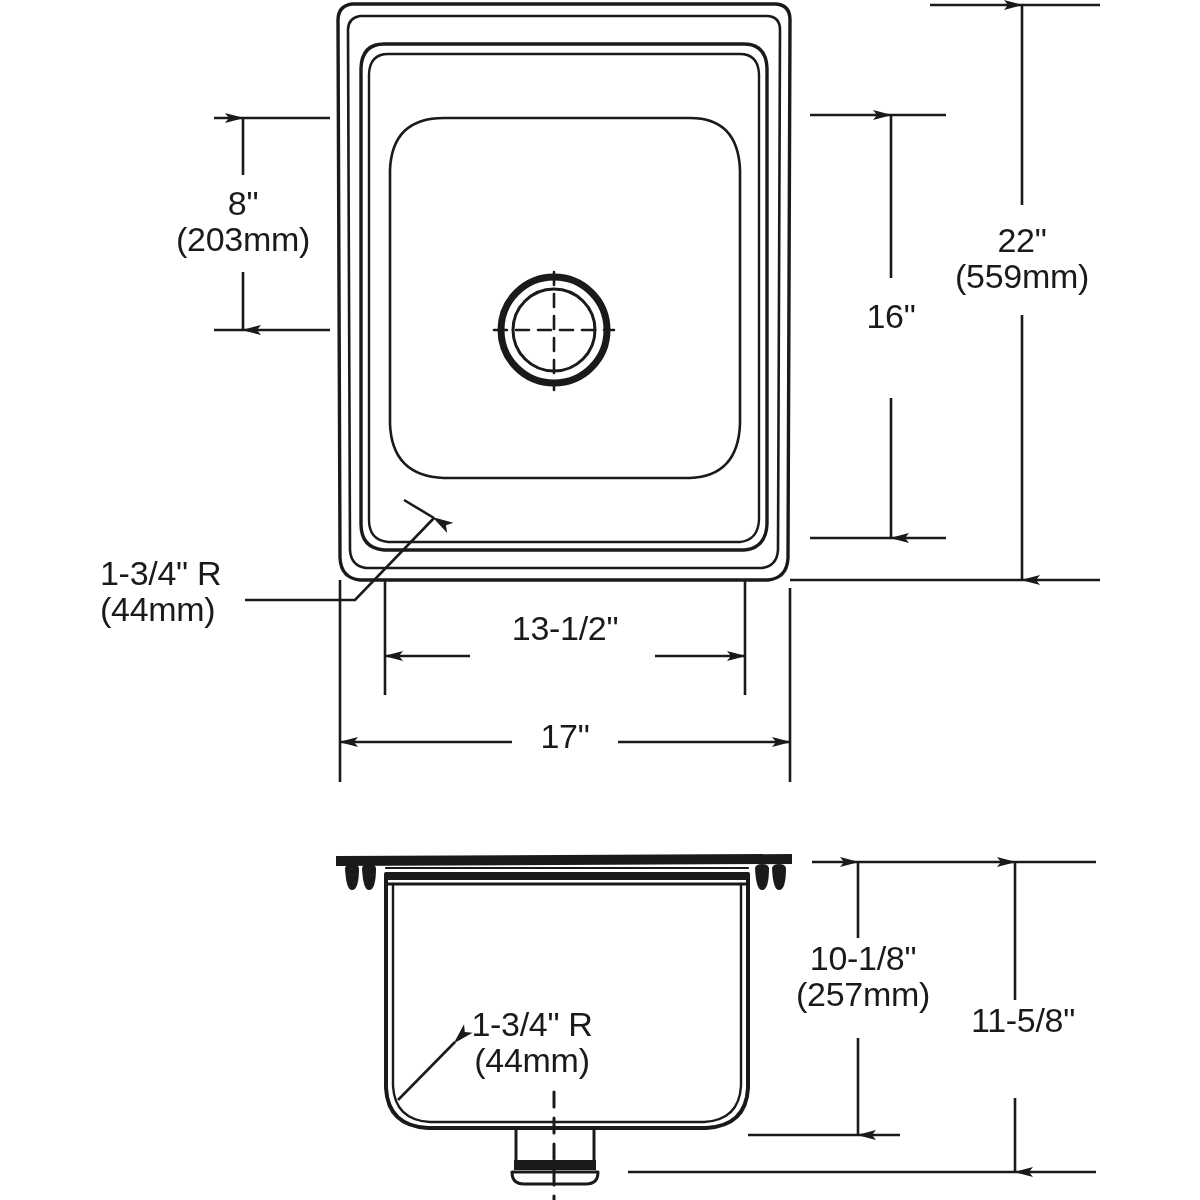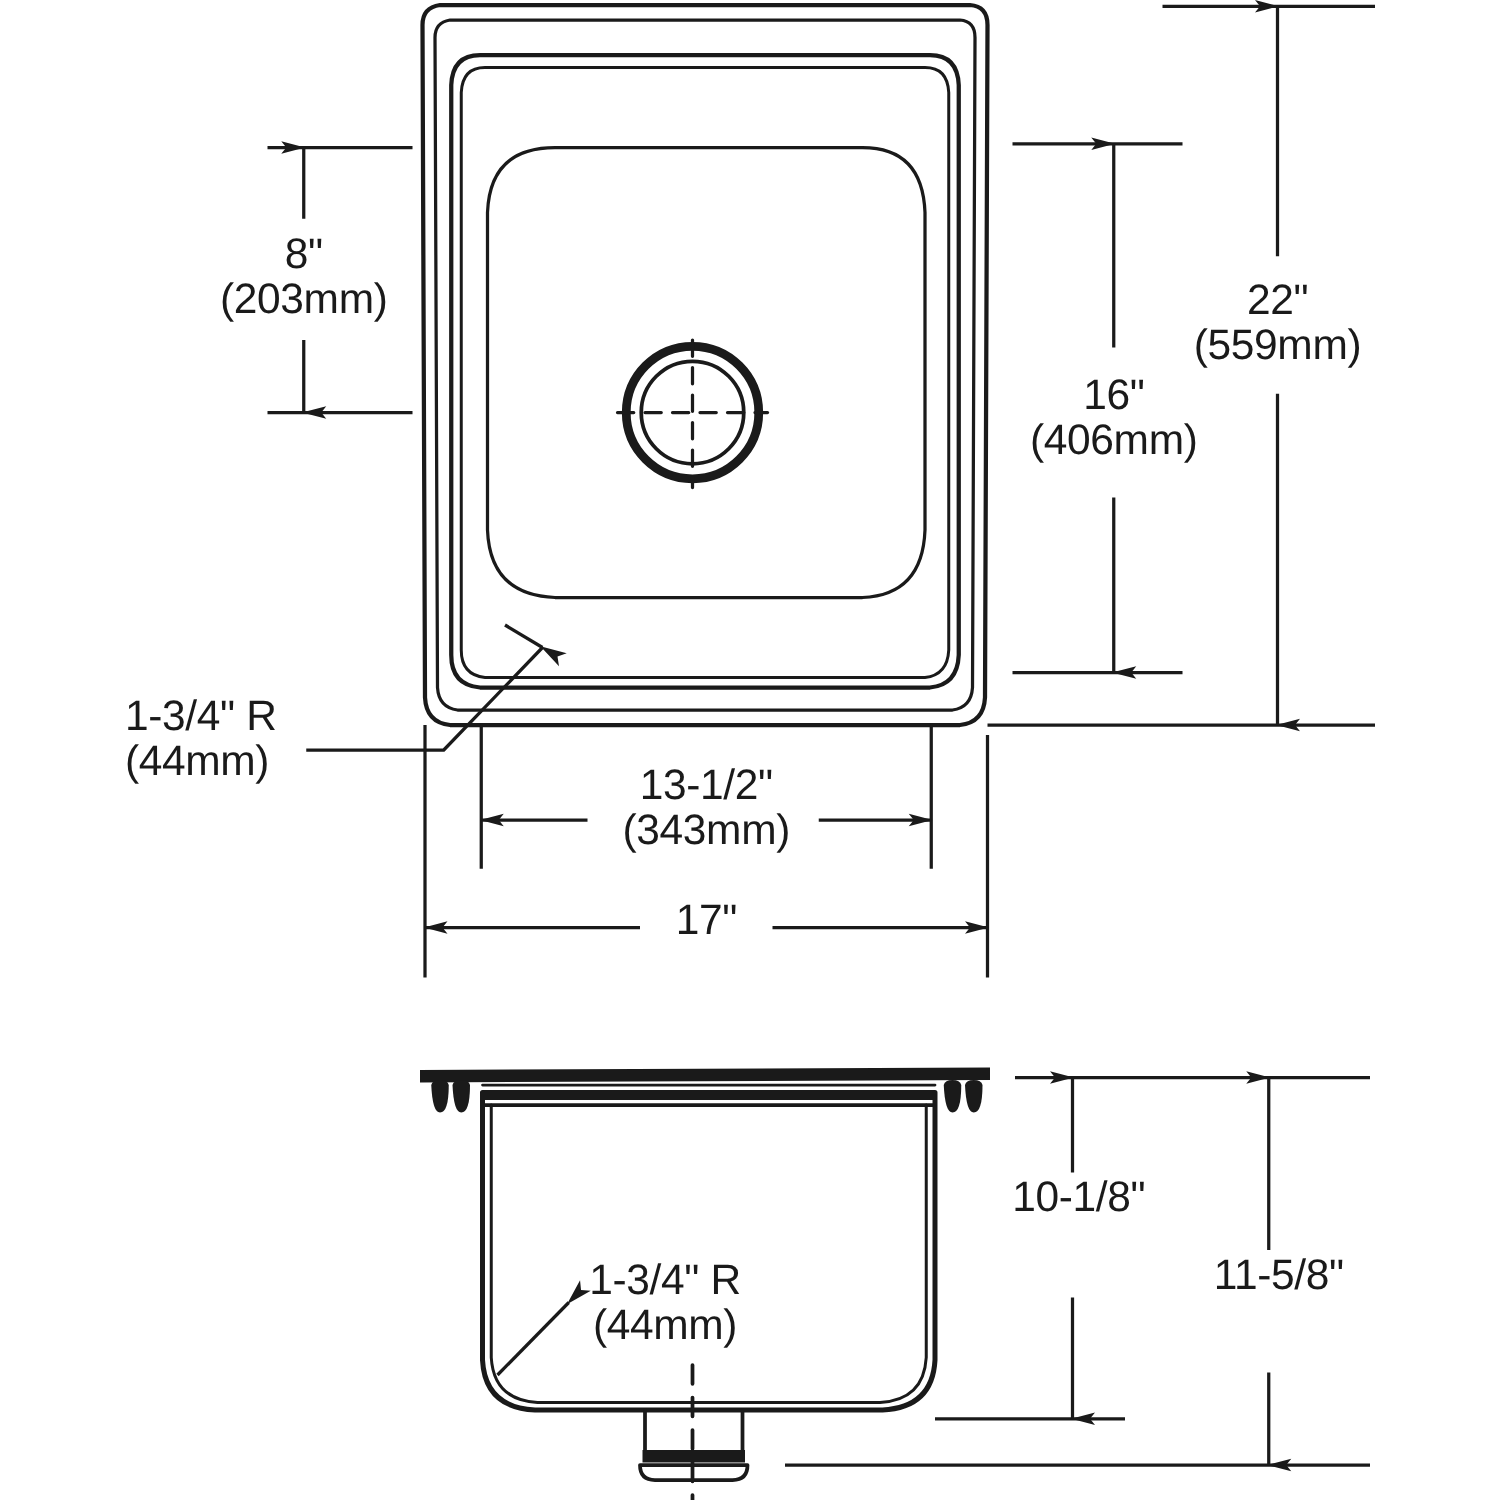--- a/index.html
+++ b/index.html
@@ -201,48 +201,47 @@
     </g>
   </svg>
 
   <div class="dim-text" style="left:158px; top:185px; width:170px;">
     <span class="ln">8"</span>
     <span class="ln">(203mm)</span>
   </div>
 
   <div class="dim-text" style="left:806px; top:298px; width:170px;">
     <span class="ln">16"</span>
-    <span class="ln">(406mm)</span>
   </div>
 
   <div class="dim-text" style="left:937px; top:222px; width:170px;">
     <span class="ln">22"</span>
     <span class="ln">(559mm)</span>
   </div>
 
   <div class="dim-text" style="left:100px; top:555px; width:180px; text-align:left;">
     <span class="ln">1-3/4" R</span>
     <span class="ln">(44mm)</span>
   </div>
 
   <div class="dim-text" style="left:470px; top:610px; width:190px;">
     <span class="ln">13-1/2"</span>
-    <span class="ln">(343mm)</span>
   </div>
 
   <div class="dim-text" style="left:470px; top:718px; width:190px;">
     <span class="ln">17"</span>
   </div>
 
   <div class="dim-text" style="left:437px; top:1006px; width:190px;">
     <span class="ln">1-3/4" R</span>
     <span class="ln">(44mm)</span>
   </div>
 
   <div class="dim-text" style="left:768px; top:940px; width:190px;">
     <span class="ln">10-1/8"</span>
+    <span class="ln">(257mm)</span>
   </div>
 
   <div class="dim-text" style="left:928px; top:1002px; width:190px;">
     <span class="ln">11-5/8"</span>
   </div>
 
 </div>
 
 </body></html>

